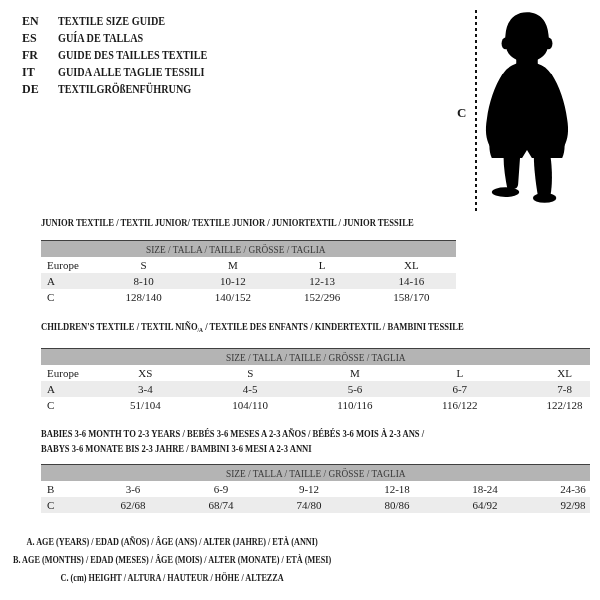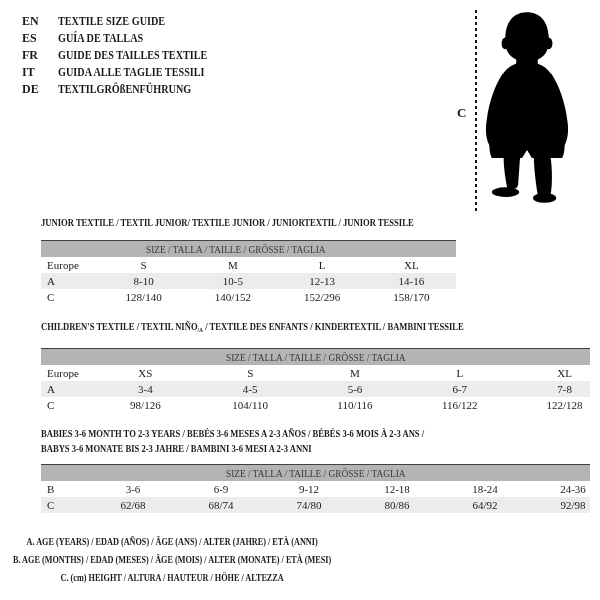--- a/index.html
+++ b/index.html
@@ -125,21 +125,21 @@
         <tr>
           <td class="lbl">Europe</td>
           <td>S</td>
           <td>M</td>
           <td>L</td>
           <td>XL</td>
         </tr>
         <tr class="alt">
           <td class="lbl">A</td>
           <td>8-10</td>
-          <td>10-5</td>
+          <td>10-12</td>
           <td>12-13</td>
           <td>14-16</td>
         </tr>
         <tr>
           <td class="lbl">C</td>
           <td>128/140</td>
           <td>140/152</td>
           <td>152/296</td>
           <td>158/170</td>
         </tr>
@@ -175,21 +175,21 @@
         <tr class="alt">
           <td class="lbl">A</td>
           <td>3-4</td>
           <td>4-5</td>
           <td>5-6</td>
           <td>6-7</td>
           <td>7-8</td>
         </tr>
         <tr>
           <td class="lbl">C</td>
-          <td>98/126</td>
+          <td>51/104</td>
           <td>104/110</td>
           <td>110/116</td>
           <td>116/122</td>
           <td>122/128</td>
         </tr>
       </tbody>
     </table>
   </section>
 
   <section class="sec sec-babies">

